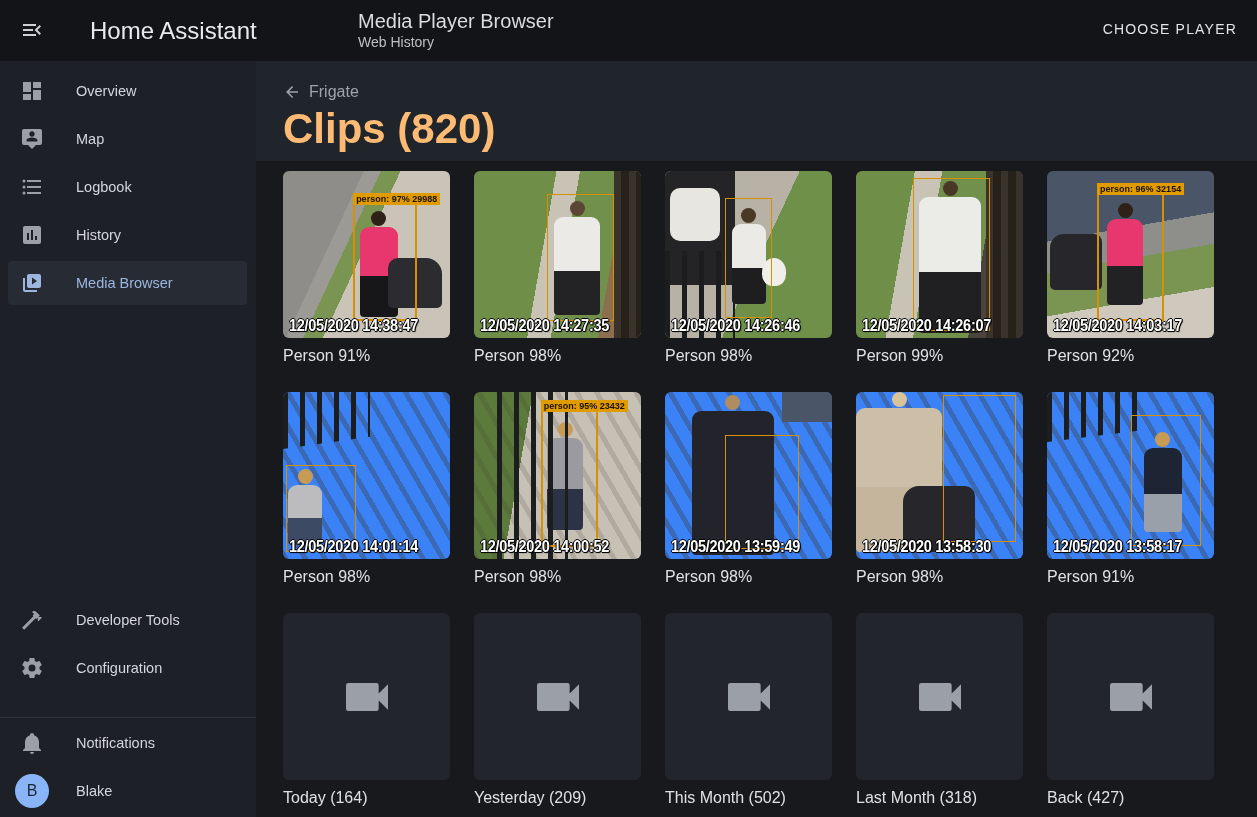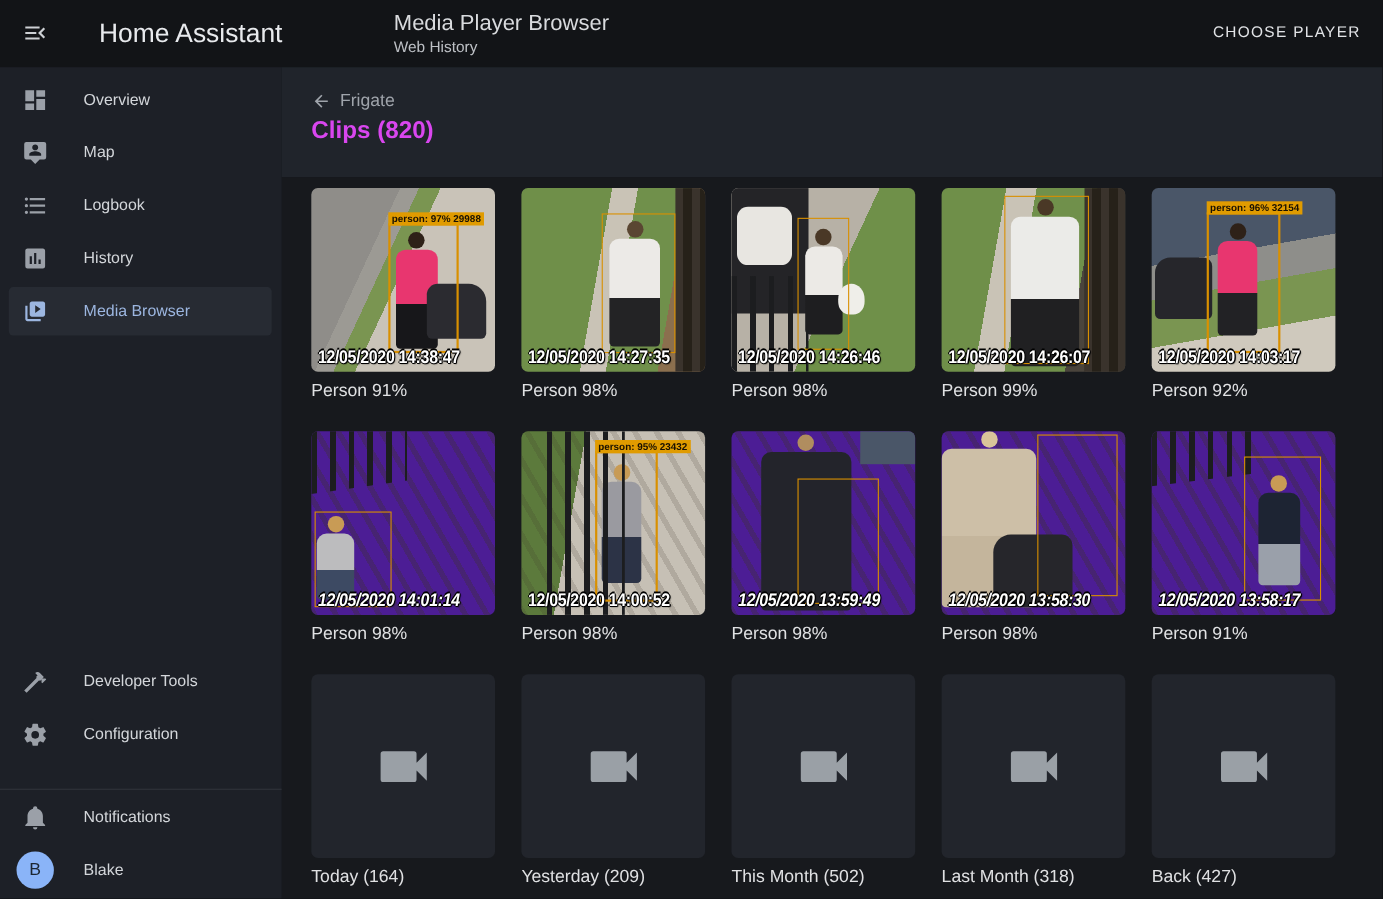--- a/index.html
+++ b/index.html
@@ -29,21 +29,21 @@
   .user-avatar { width:34px; height:34px; border-radius:50%; background:#8ab4f8; color:#1c2733;
                  display:flex; align-items:center; justify-content:center; font-size:16px; flex:none;
                  margin-left:-5px; }
   .user-item .lbl { margin-left:27px; }
 
   
   .main-header { position:absolute; top:61px; left:256px; right:0; height:100px; background:#20242b; z-index:2; }
   .breadcrumb { position:absolute; left:27px; top:22px; display:flex; align-items:center; gap:8px;
                 color:#9fa4ab; font-size:16px; cursor:pointer; }
   .breadcrumb .ico { width:18px; height:18px; color:#9fa4ab; }
-  .page-title { position:absolute; left:27px; top:44px; font-size:22px; font-weight:700; color:#d946ef; }
+  .page-title { position:absolute; left:27px; top:44px; font-size:42px; font-weight:700; color:#fdba74; }
 
   
   .grid-area { position:absolute; top:161px; left:256px; right:0; bottom:0; background:#17191d; overflow:hidden; }
   .grid { position:absolute; left:27px; top:10px; display:grid;
           grid-template-columns:repeat(5,167px); column-gap:24px; row-gap:26px; }
   .card { width:167px; cursor:pointer; }
   .thumb { position:relative; width:167px; height:167px; border-radius:6px; overflow:hidden; background:#26282c; }
   .caption { margin-top:8px; font-size:16px; color:#e0e1e3; line-height:20px; white-space:nowrap; }
 
   .folder-thumb { display:flex; align-items:center; justify-content:center; background:#22252c; }
@@ -65,21 +65,21 @@
                 border-radius:9px 9px 4px 4px;
                 background:linear-gradient(var(--shirt,#ddd) 0 55%, var(--pants,#222) 55% 100%); }
   .prop { position:absolute; }
 
   
   .s0 { background:linear-gradient(115deg,#8f8d89 0 33%,#9c9a94 33% 40%,#7a9551 40% 48%,#c9c3b8 48% 100%); }
   .s1 { background:linear-gradient(100deg,#6f8f49 0 42%,#c9c3b6 42% 54%,#70904b 54% 78%,#8b6f4e 78% 100%); }
   .s2 { background:linear-gradient(115deg,#b7b1a6 0 55%,#6f9049 55% 100%); }
   .s3 { background:linear-gradient(100deg,#6f8f49 0 30%,#c9c3b6 30% 44%,#70904b 44% 72%,#4a443c 72% 100%); }
   .s4 { background:linear-gradient(170deg,#4a5668 0 36%,#8e8e8a 36% 52%,#7a9551 52% 74%,#cfc9bd 74% 100%); }
-  .s5, .s7, .s8, .s9 { background:#4c1d95;font-style:italic; }
+  .s5, .s7, .s8, .s9 { background:#3b82f6; }
   .s6 { background:linear-gradient(100deg,#5c7a3c 0 30%,#c6c0b5 30% 100%); }
   .shadow-stripes { position:absolute; inset:0;
       background:repeating-linear-gradient(60deg,rgba(60,50,40,.32) 0 5px,transparent 5px 17px); }
   .bars-v { background:repeating-linear-gradient(90deg,#1c1d1f 0 5px,transparent 5px 17px); }
   .porch-bars { background:repeating-linear-gradient(90deg,#3a332c 0 7px,#262119 7px 15px); }
 </style>
 </head>
 <body>
 
 <div class="app">

